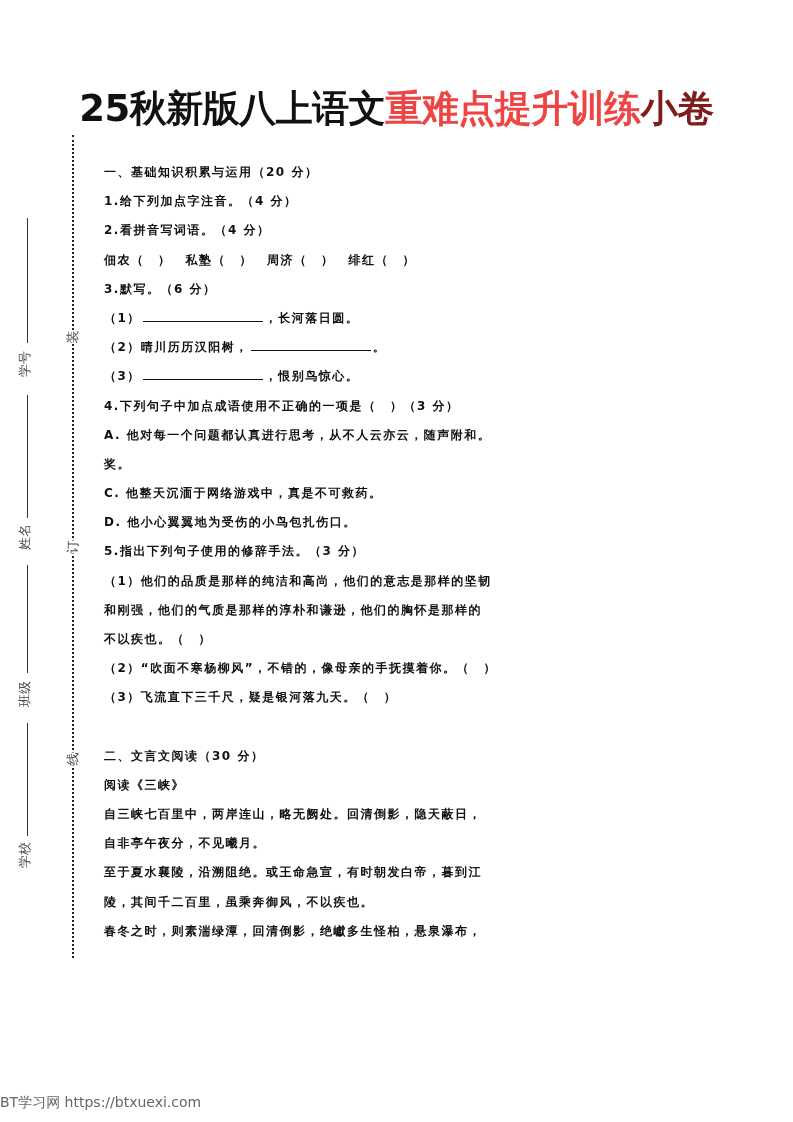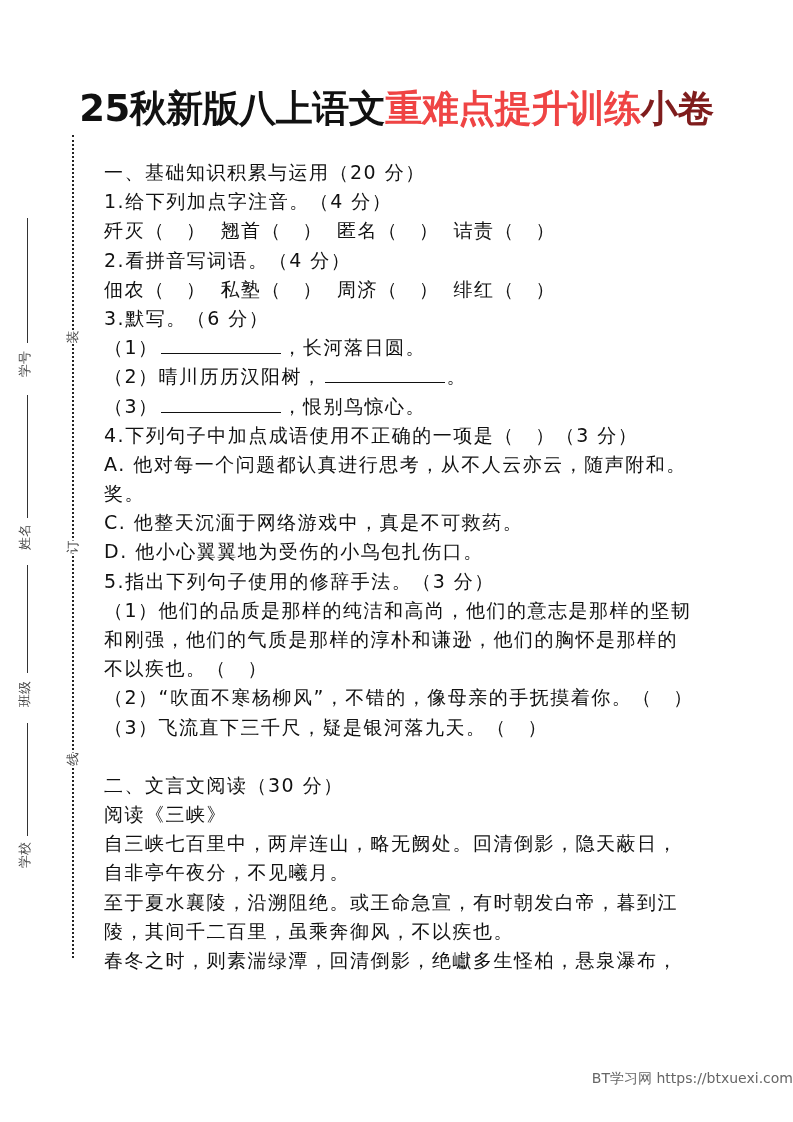--- a/index.html
+++ b/index.html
@@ -70,44 +70,44 @@
     }
 
     
     .content {
       position: absolute;
       left: 104px;
       top: 158px;
       width: 640px;
     }
     .line {
-      font-size: 19px;
-      font-weight: normal;
+      font-size: 12px;
+      font-weight: bold;
       line-height: 29.2px;
       height: 29.2px;
       white-space: nowrap;
       letter-spacing: 1.5px;
     }
     .blank {
       display: inline-block;
       width: 120px;
       border-bottom: 1.5px solid #111;
       height: 16px;
       vertical-align: baseline;
       margin: 0 2px;
     }
     .gap { height: 29px; }
     .item-group { display: inline-block; margin-right: 14px; }
 
     .footer {
       position: absolute;
       left: 0;
-      top: 1070px;
+      top: 1094px;
       width: 793px;
-      text-align: right;
+      text-align: left;
       font-size: 14px;
       color: #666;
       font-family: "DejaVu Sans", sans-serif;
     }
   </style>
 </head>
 <body>
 
 <div class="title">
   <span>25秋新版八上语文</span><span class="blue">重难点提升训练</span><span class="red">小卷</span>
@@ -124,23 +124,20 @@
 <span class="field-label" style="top:528px;">姓名</span>
 <div class="field-line" style="top:565px; height:108px;"></div>
 <span class="field-label" style="top:685px;">班级</span>
 <div class="field-line" style="top:723px; height:113px;"></div>
 <span class="field-label" style="top:846px;">学校</span>
 
 <div class="content">
   <div class="line">一、基础知识积累与运用（20 分）</div>
 
   <div class="line">1.给下列加点字注音。（4 分）</div>
-  <div class="line">
-    <span class="item-group">歼灭（　）</span><span class="item-group">翘首（　）</span><span class="item-group">匿名（　）</span><span class="item-group">诘责（　）</span>
-  </div>
 
   <div class="line">2.看拼音写词语。（4 分）</div>
   <div class="line">
     <span class="item-group">佃农（　）</span><span class="item-group">私塾（　）</span><span class="item-group">周济（　）</span><span class="item-group">绯红（　）</span>
   </div>
 
   <div class="line">3.默写。（6 分）</div>
   <div class="line">
     <span>（1）</span><span class="blank"></span><span>，长河落日圆。</span>
   </div>

